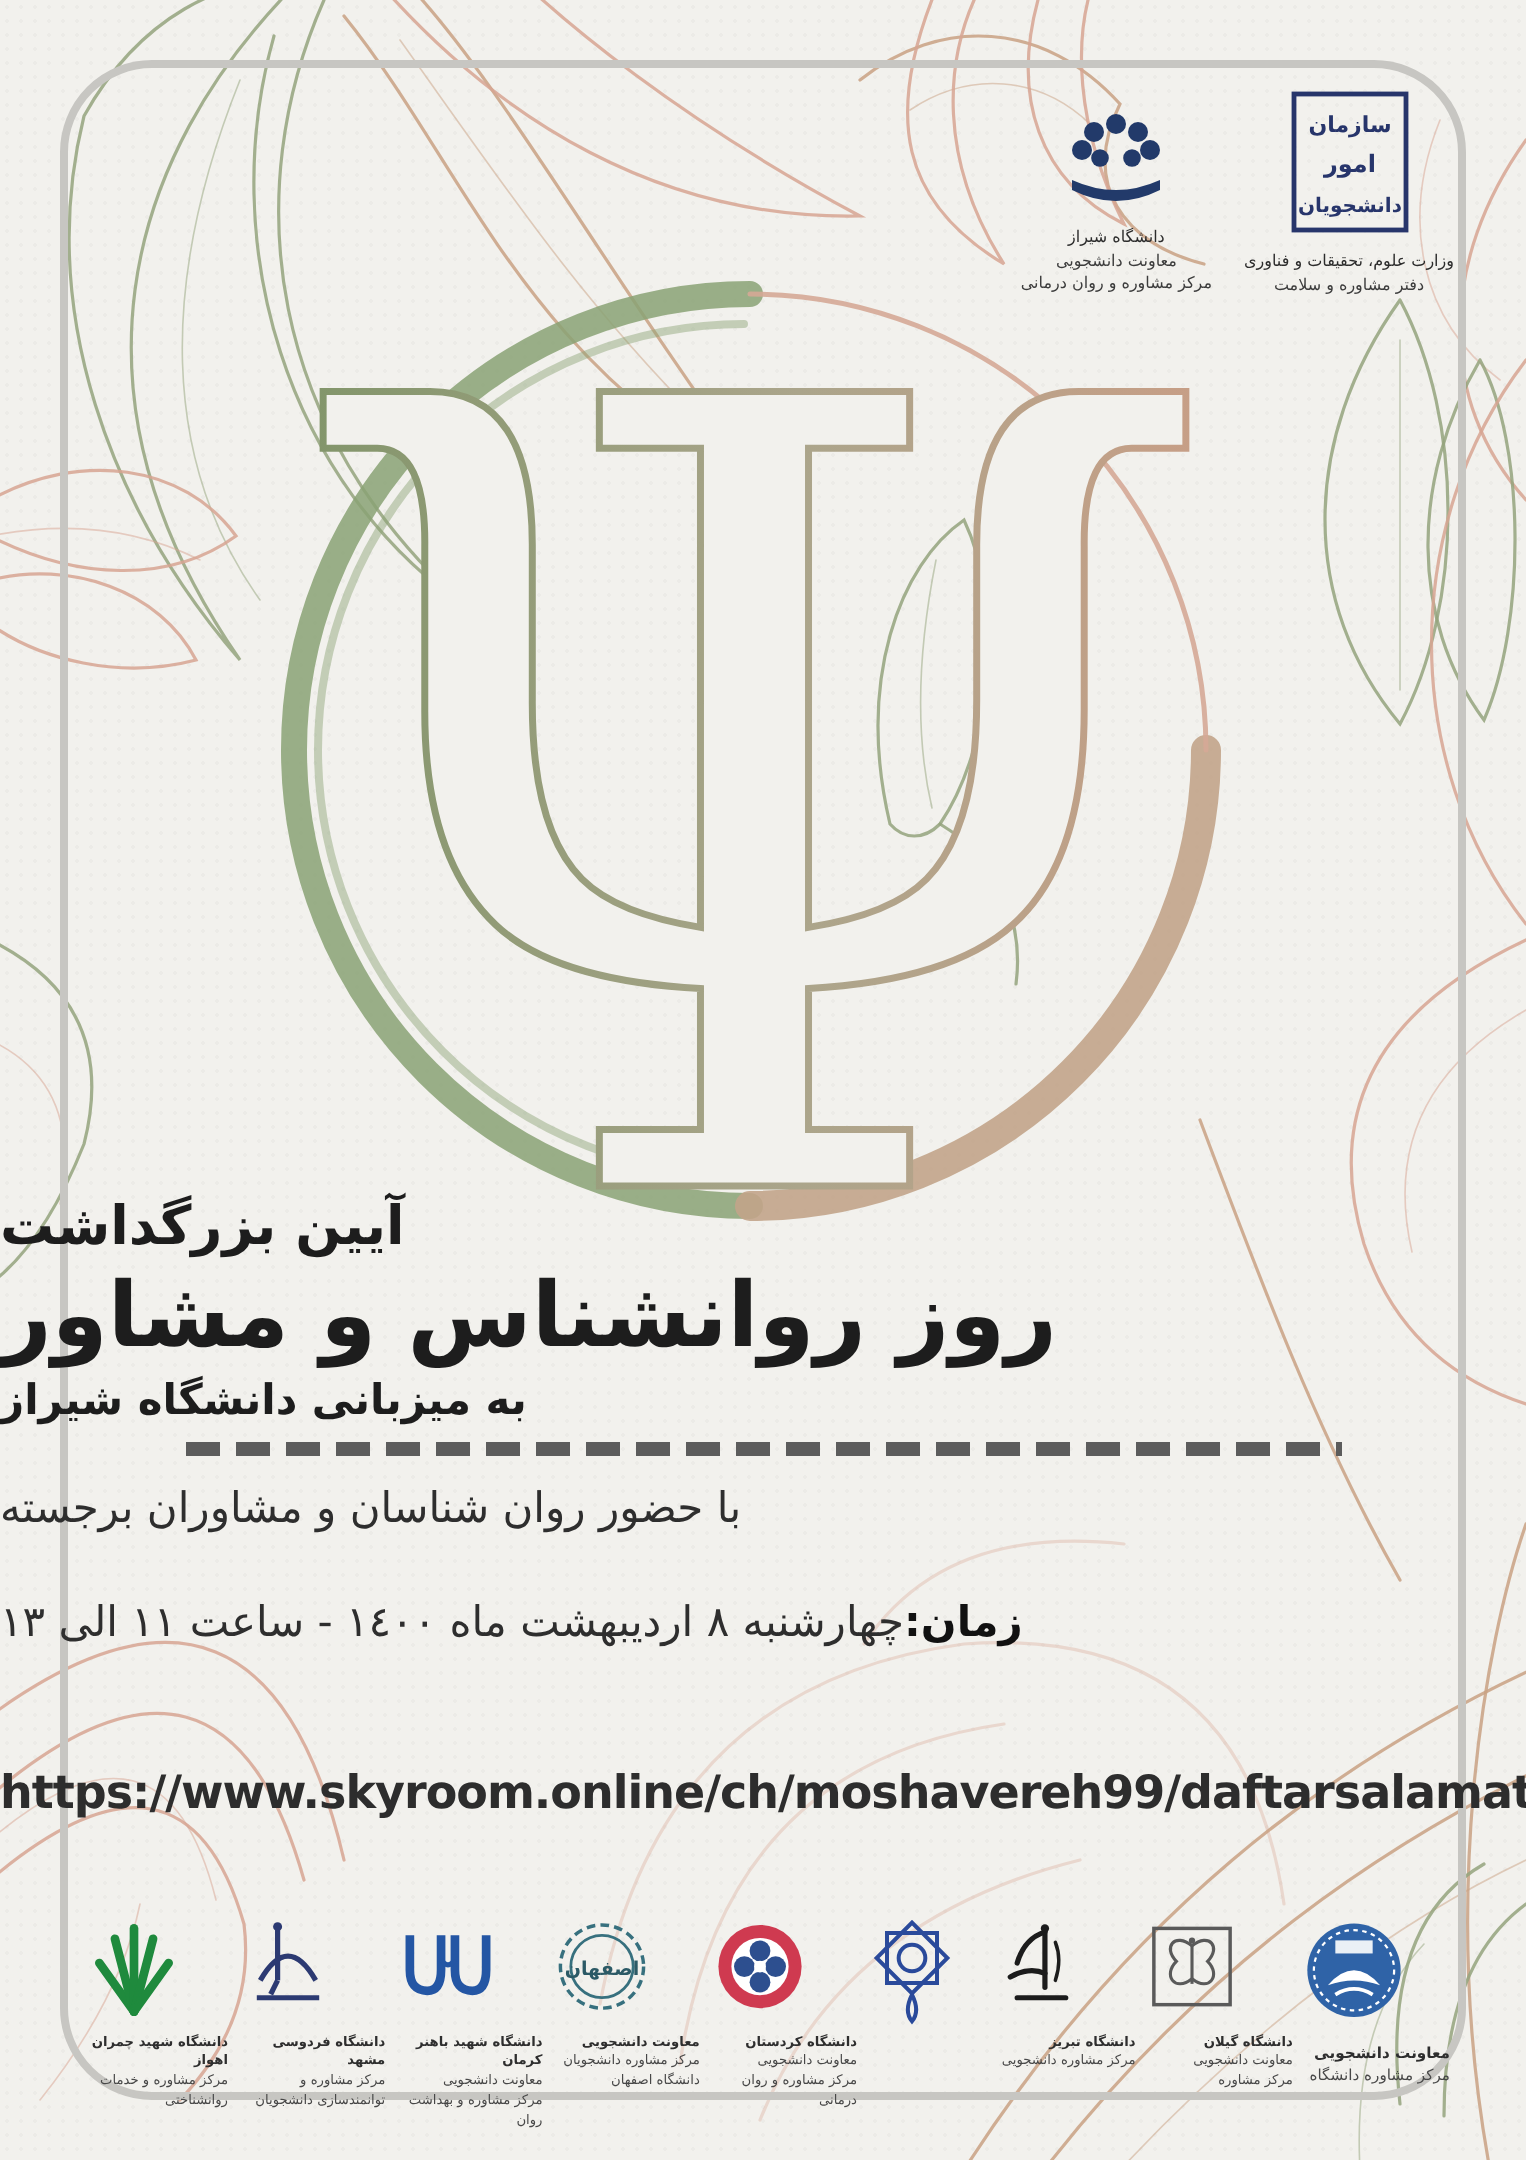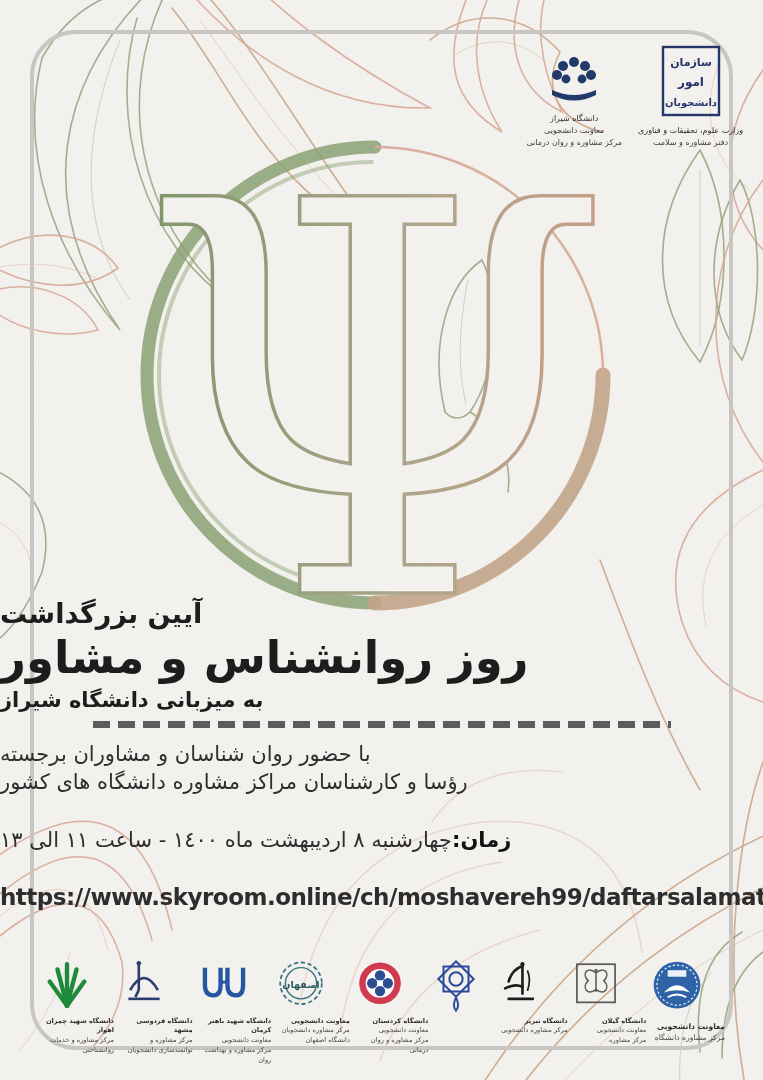--- a/index.html
+++ b/index.html
@@ -9,21 +9,21 @@
     background-size:7px 7px;
     font-family:"DejaVu Sans", sans-serif;}
   .frame{position:absolute;inset:30px;border:4px solid #c7c6c2;border-radius:46px;pointer-events:none;}
   svg.layer{position:absolute;left:0;top:0;width:763px;height:1080px;}
   
   .lg{stroke:#94a37c;} .lp{stroke:#d7a492;} .lt{stroke:#c9a183;}
   .art path, .art circle{fill:none;stroke-width:1.6;opacity:.85;stroke-linecap:round;}
   .art .h{stroke-width:.8;opacity:.5;}
   .art .faint{opacity:.4;}
   
-  .hdr{position:absolute;top:44px;right:20px;display:flex;gap:16px;align-items:flex-end;direction:rtl;}
+  .hdr{position:absolute;top:44px;right:36px;display:flex;gap:16px;align-items:center;direction:rtl;}
   .hdr .col{text-align:center;}
   .hdr .cap{font-size:8px;line-height:1.45;color:#3c3c3c;margin-top:3px;direction:rtl;}
   .hdr .cap .l0{font-weight:normal;color:#2c2c2c;}
   
   .tblock{position:absolute;top:598px;left:0;right:0;text-align:left;direction:rtl;color:#1d1d1d;}
   .pretitle{font-size:27px;font-weight:bold;}
   .title{font-size:45px;font-weight:bold;margin-top:2px;letter-spacing:-1px;}
   .subtitle{font-size:21px;font-weight:bold;margin-top:4px;}
   .dashes{height:7px;width:578px;margin:9px auto 12px auto;
     background:repeating-linear-gradient(90deg,#5c5c5c 0 17px,transparent 17px 25px);}
@@ -166,21 +166,20 @@
       </div>
     </div>
   </div>
 
   <div class="tblock">
     <div class="pretitle">آیین بزرگداشت</div>
     <div class="title">روز روانشناس و مشاور</div>
     <div class="subtitle">به میزبانی دانشگاه شیراز</div>
     <div class="dashes"></div>
     <div class="bodyline">با حضور روان شناسان و مشاوران برجسته</div>
-    <div class="bodyline">رؤسا و کارشناسان مراکز مشاوره دانشگاه های کشور</div>
     <div class="timeline">
       <b>زمان:</b><span>چهارشنبه ٨ اردیبهشت ماه ١٤٠٠ - ساعت ١١ الی ١٣</span>
     </div>
   </div>
 
   <div class="url">https://www.skyroom.online/ch/moshavereh99/daftarsalamat</div>
 
   <div class="logos">
 
     <div class="logo">

